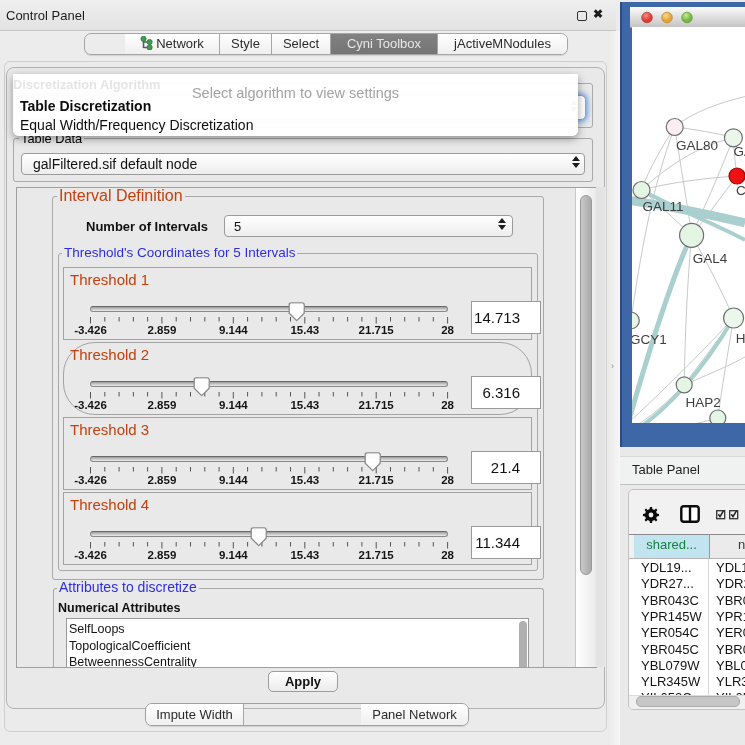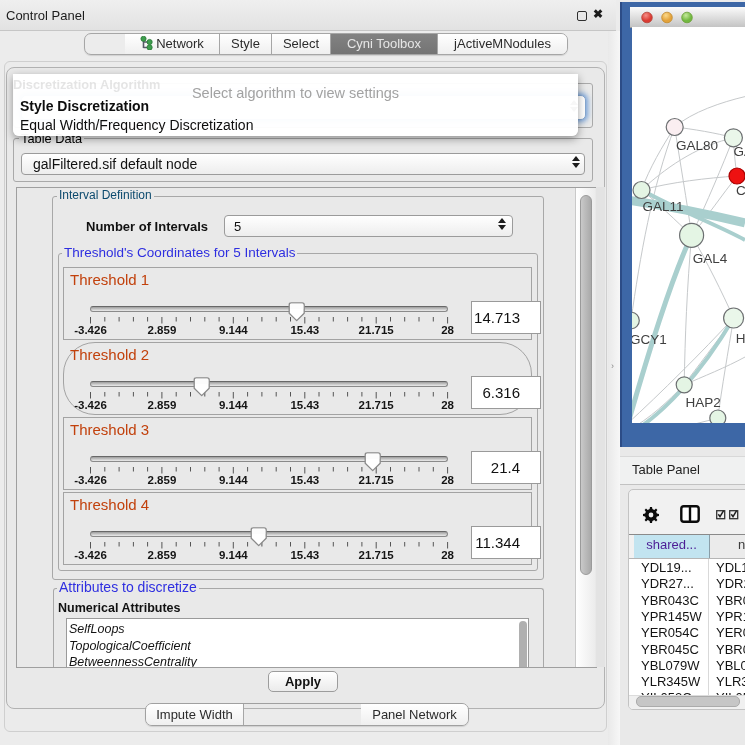--- a/index.html
+++ b/index.html
@@ -64,28 +64,28 @@
 <div class="combo" style="left:21px;top:153px;width:562px;height:20px;"></div>
 <div class="abs" style="left:33px;top:156px;font-size:14px;color:#111;">galFiltered.sif default node</div>
 <div class="arrows" style="left:571px;top:156px;">
     <div class="up"></div>
     <div class="dn"></div>
   </div>
 
 <div class="abs" style="left:13px;top:74px;width:565px;height:62px;background:rgba(255,255,255,0.965);border-radius:0 0 6px 6px;box-shadow:0 3px 9px rgba(0,0,0,0.38);z-index:50;">
   <div style="position:absolute;left:0;top:3px;font-size:12.8px;font-weight:bold;color:rgba(110,110,110,0.18);">Discretization Algorithm</div>
   <div style="position:absolute;left:0;top:11px;width:100%;text-align:center;font-size:14.5px;color:#a2a2a2;">Select algorithm to view settings</div>
-  <div style="position:absolute;left:7px;top:23.5px;font-size:14px;font-weight:bold;color:#0d0d0d;">Style Discretization</div>
+  <div style="position:absolute;left:7px;top:23.5px;font-size:14px;font-weight:bold;color:#0d0d0d;">Table Discretization</div>
   <div style="position:absolute;left:7px;top:42.5px;font-size:14px;color:#0d0d0d;">Equal Width/Frequency Discretization</div>
 </div>
 
 <div class="abs" style="left:16px;top:187px;width:579px;height:479px;border:1px solid #9f9f9f;overflow:hidden;background:#e9e9e9;">
 
   <div class="grp" style="left:35px;top:8px;width:490px;height:382px;border-color:#a8a8a8;"></div>
-  <div class="grplabel" style="left:40px;top:1px;color:#0c4a6e;font-size:12px;">Interval Definition</div>
+  <div class="grplabel" style="left:40px;top:1px;color:#c2410c;font-size:16px;">Interval Definition</div>
   <div class="abs" style="left:69px;top:31px;font-size:13px;font-weight:bold;color:#111;">Number of Intervals</div>
   <div class="combo" style="left:207px;top:27px;width:287px;height:20px;"></div>
   <div class="abs" style="left:217px;top:31px;font-size:13px;color:#111;">5</div>
   <div class="arrows" style="left:480px;top:30px;">
       <div class="up"></div>
       <div class="dn"></div>
     </div>
 
   <div class="grp" style="left:41px;top:65px;width:478px;height:316px;border-color:#a8a8a8;"></div>
   <div class="grplabel" style="left:45px;top:58px;color:#2e2ee0;font-size:13.5px;">Threshold's Coordinates for 5 Intervals</div>
@@ -259,21 +259,21 @@
     <svg style="position:absolute;left:185.8px;top:33.5px;" width="18" height="20">
         <path d="M 8.7,18.6 L 1.2,11.2 L 1.2,2.9 Q 1.2,0.8 3.3,0.8 L 14.1,0.8 Q 16.2,0.8 16.2,2.9 L 16.2,11.2 Z" fill="#ffffff" stroke="#8a8a8a" stroke-width="1.3" stroke-linejoin="round"></path>
         <path d="M 2.2,3 Q 2.2,1.8 3.4,1.8 L 14,1.8 Q 15.2,1.8 15.2,3 L 15.2,7 L 2.2,7 Z" fill="#fcfcfc"></path>
       </svg>
     <div class="vbox">11.344</div>
   </div>
 
   <div class="abs" style="left:36px;top:400px;width:489px;height:80px;border:1px solid #a8a8a8;border-bottom:none;border-radius:3px 3px 0 0;"></div>
   <div class="grplabel" style="left:40px;top:393px;color:#2e2ee0;font-size:14px;">Attributes to discretize</div>
   <div class="abs" style="left:41px;top:413px;font-size:12.5px;font-weight:bold;color:#111;">Numerical Attributes</div>
-  <div class="abs" style="left:49px;top:430px;width:461px;height:60px;border:1px solid #9a9a9a;background:#fff;font-style:italic;">
+  <div class="abs" style="left:49px;top:430px;width:461px;height:60px;border:1px solid #9a9a9a;background:#fff;">
     <div style="position:absolute;left:2px;top:3px;font-size:12.5px;color:#141414;">SelfLoops</div>
     <div style="position:absolute;left:2px;top:19.5px;font-size:12.5px;color:#141414;">TopologicalCoefficient</div>
     <div style="position:absolute;left:2px;top:36px;font-size:12.5px;color:#141414;">BetweennessCentrality</div>
     <div style="position:absolute;right:1px;top:2px;width:8px;height:70px;border-radius:4px;background:#b0b0b0;"></div>
   </div>
 
   <div class="abs" style="left:558px;top:0;width:1px;height:479px;background:#c9c9c9;"></div>
   <div class="abs" style="left:559px;top:0;width:19px;height:479px;background:linear-gradient(to right,#ffffff,#ececec);"></div>
   <div class="abs" style="left:563px;top:7px;width:10px;height:378px;border:1px solid #9a9a9a;border-radius:6px;background:linear-gradient(to right,#c9c9c9,#a9a9a9);"></div>
 </div>
@@ -385,21 +385,21 @@
   <svg style="position:absolute;left:87px;top:20px;" width="24" height="10" viewBox="0 0 24 10">
     <rect x="0.7" y="0.7" width="8" height="8" fill="none" stroke="#333" stroke-width="1.3"></rect>
     <path d="M2.3 4.3 L4 6.6 L7.6 0.6" stroke="#222" stroke-width="1.5" fill="none"></path>
     <rect x="13.7" y="0.7" width="8" height="8" fill="none" stroke="#333" stroke-width="1.3"></rect>
     <path d="M15.3 4.3 L17 6.6 L20.6 0.6" stroke="#222" stroke-width="1.5" fill="none"></path>
   </svg>
 
   <div style="position:absolute;left:0px;top:44px;width:123px;height:1px;background:#8a8a8a;"></div>
   <div style="position:absolute;left:5px;top:45px;width:75px;height:23px;background:#c2e4f0;border-right:1px solid #8a9ea8;"></div>
   <div style="position:absolute;left:81px;top:45px;width:42px;height:23px;background:#ebebeb;"></div>
-  <div style="position:absolute;left:5px;top:47px;width:75px;text-align:center;font-size:13px;color:#4c1d95;">shared...</div>
+  <div style="position:absolute;left:5px;top:47px;width:75px;text-align:center;font-size:13px;color:#15803d;">shared...</div>
   <div style="position:absolute;left:109px;top:47px;font-size:13px;color:#3b3b3b;">na</div>
   <div style="position:absolute;left:0px;top:68px;width:123px;height:1px;background:#b5b5b5;"></div>
 
   <div style="position:absolute;left:0;top:69px;width:123px;height:137px;background:#fff;overflow:hidden;font-size:13px;color:#141414;">
     <div style="position:absolute;left:79px;top:0;width:1px;height:140px;background:#d9d9d9;"></div>
     <div style="position:absolute;left:12px;top:1.0px;">YDL19...</div>
       <div style="position:absolute;left:87px;top:1.0px;">YDL19...</div>
     <div style="position:absolute;left:12px;top:17.3px;">YDR27...</div>
       <div style="position:absolute;left:87px;top:17.3px;">YDR27...</div>
     <div style="position:absolute;left:12px;top:33.6px;">YBR043C</div>

